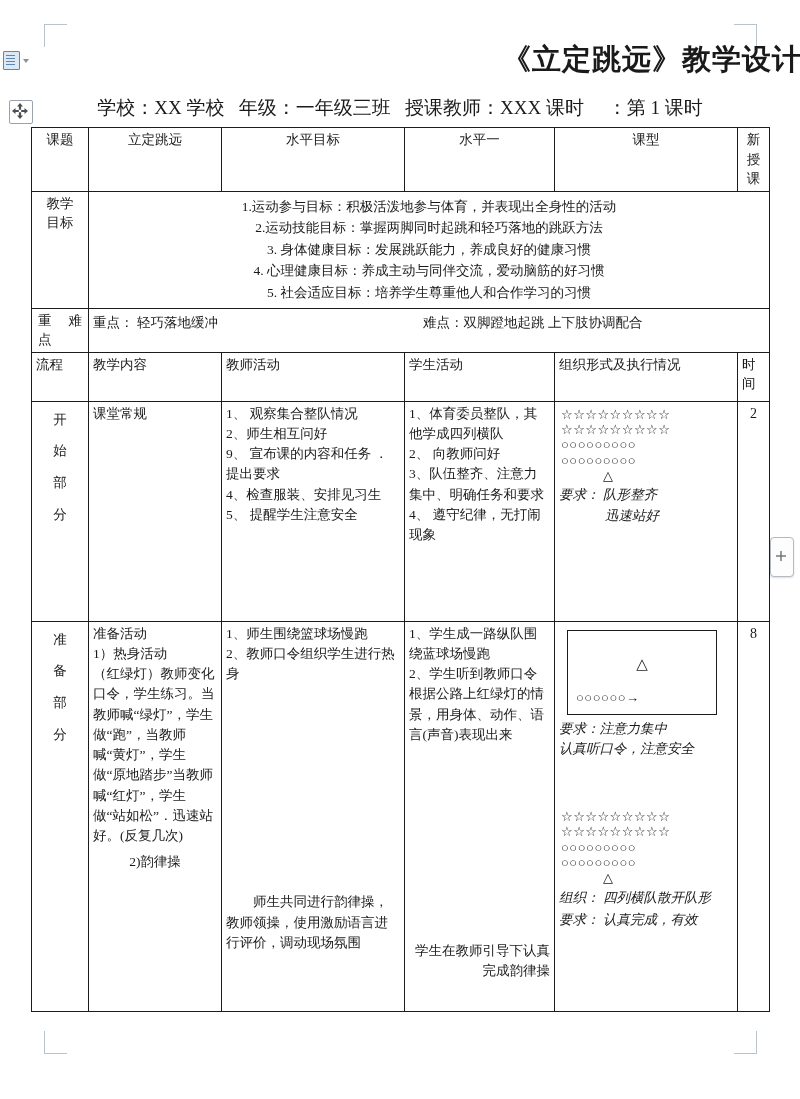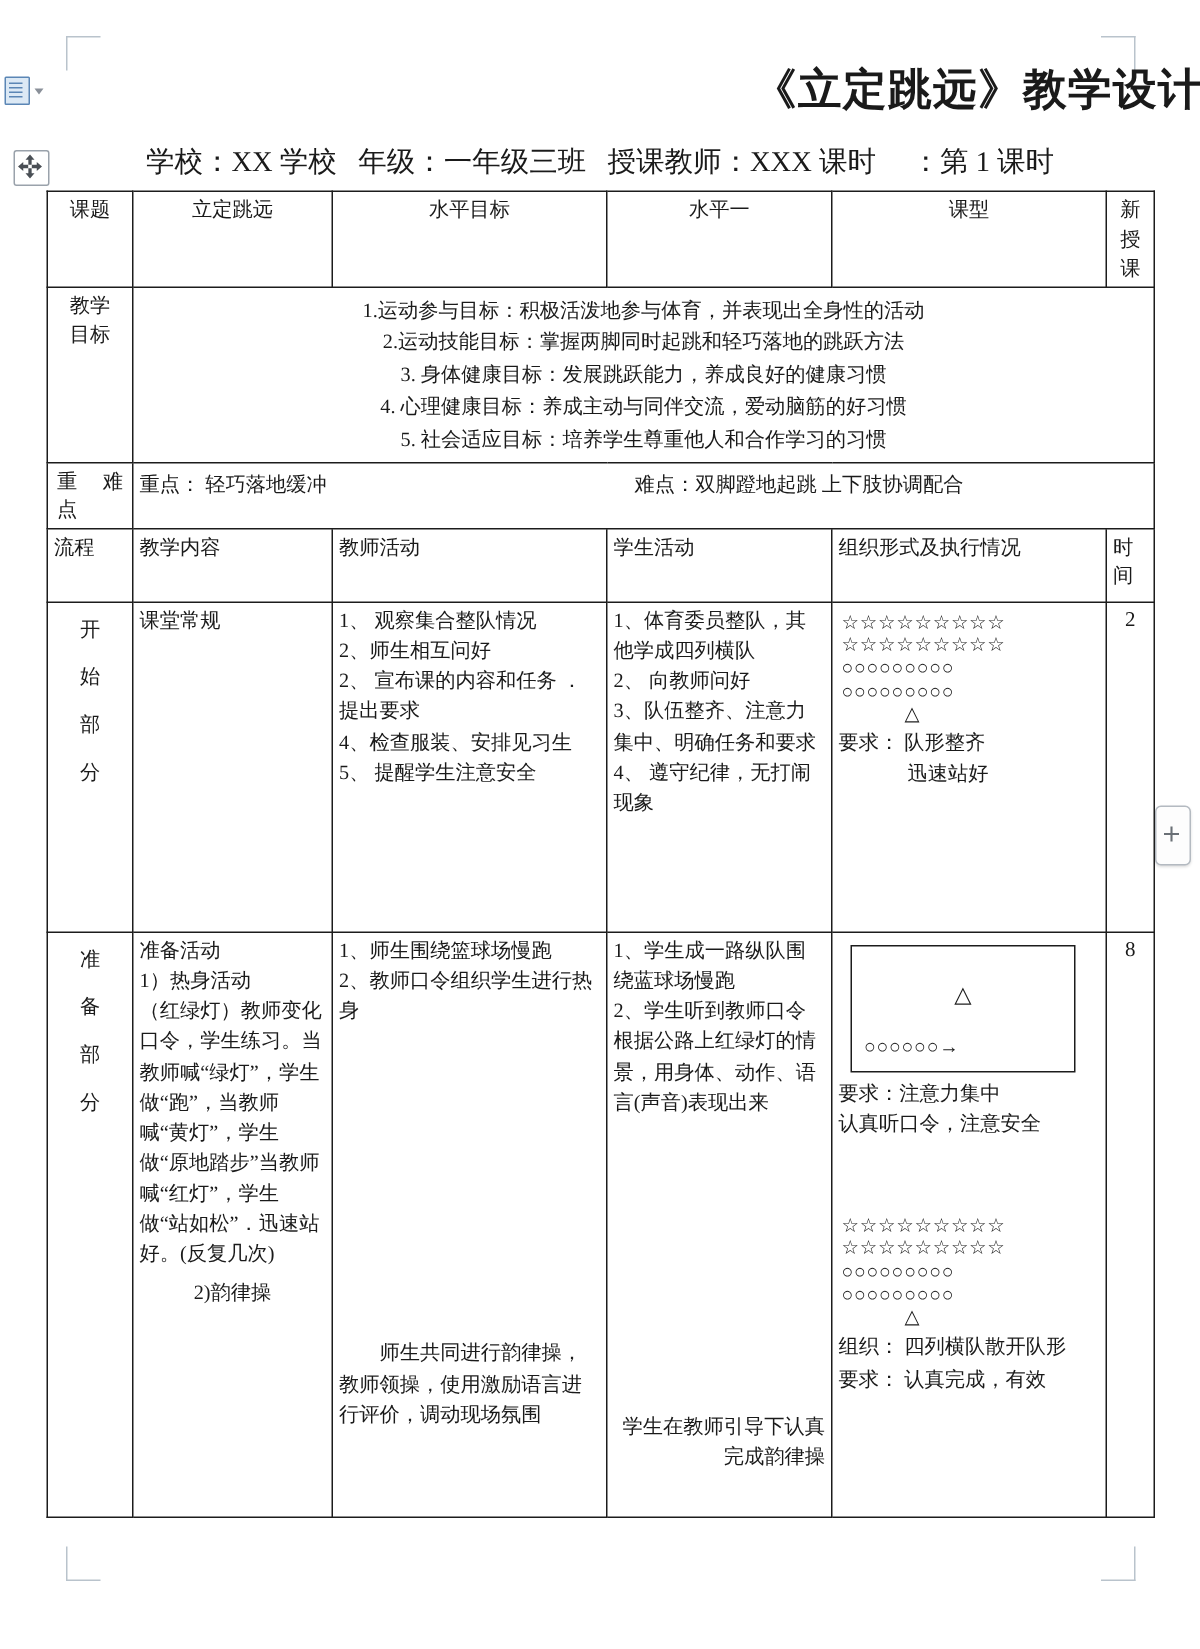--- a/index.html
+++ b/index.html
@@ -170,21 +170,21 @@
 
   
   .p { margin: 0; padding: 0; }
   .indent { text-indent: 2em; }
   .tight { line-height: 1.5; }
 
   
   .formation { padding: 3px 0 0 2px; font-size: 13px; line-height: 1.18; }
   .frow { white-space: nowrap; letter-spacing: 0.5px; }
   .frow.tri { text-align: left; padding-left: 42px; }
-  .req { padding-top: 2px; line-height: 1.5; }
+  .req { padding-top: 2px; line-height: 1.5; font-style: italic; }
   .req .ind { padding-left: 46px; display:block; }
 
   
   .court {
     border: 1px solid #1c1c1c;
     width: 150px;
     height: 85px;
     margin: 6px 0 2px 8px;
     position: relative;
     box-sizing: border-box;
@@ -323,21 +323,21 @@
           <span>始</span>
           <span>部</span>
           <span>分</span>
         </td>
         <td class="v-mid">
           <div class="p">课堂常规</div>
         </td>
         <td>
           <div class="p tight">1、 观察集合整队情况</div>
           <div class="p tight">2、师生相互问好</div>
-          <div class="p tight">2、 宣布课的内容和任务 ．提出要求</div>
+          <div class="p tight">9、 宣布课的内容和任务 ．提出要求</div>
           <div class="p tight">4、检查服装、安排见习生</div>
           <div class="p tight">5、 提醒学生注意安全</div>
         </td>
         <td>
           <div class="p tight">1、体育委员整队，其他学成四列横队</div>
           <div class="p tight">2、 向教师问好</div>
           <div class="p tight">3、队伍整齐、注意力集中、明确任务和要求</div>
           <div class="p tight">4、 遵守纪律，无打闹现象</div>
         </td>
         <td>

